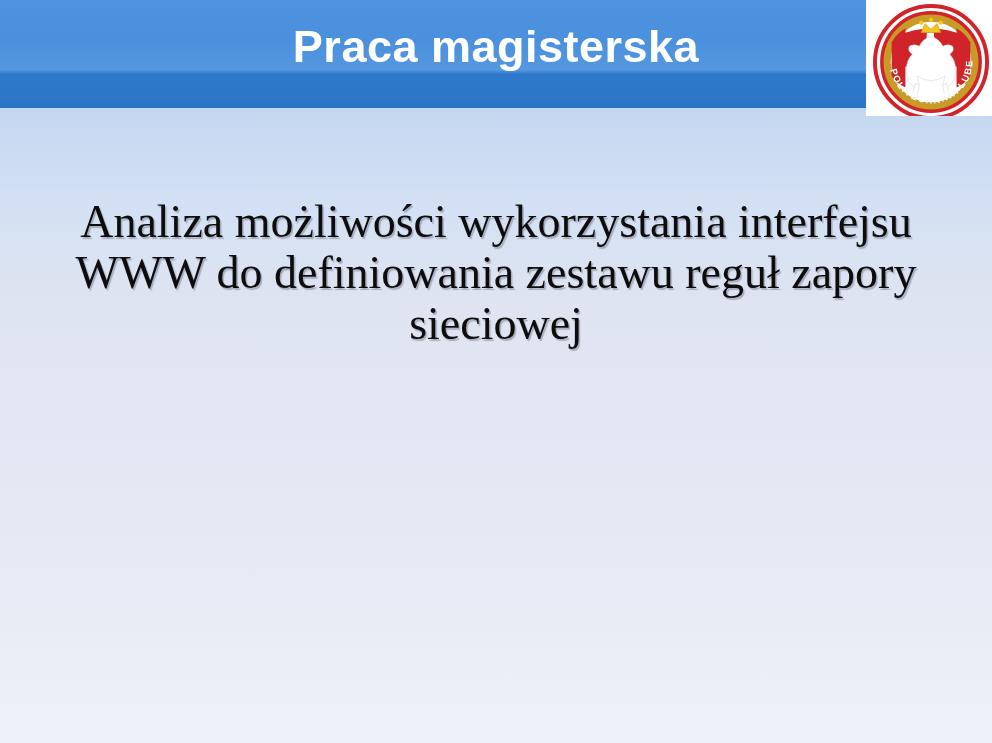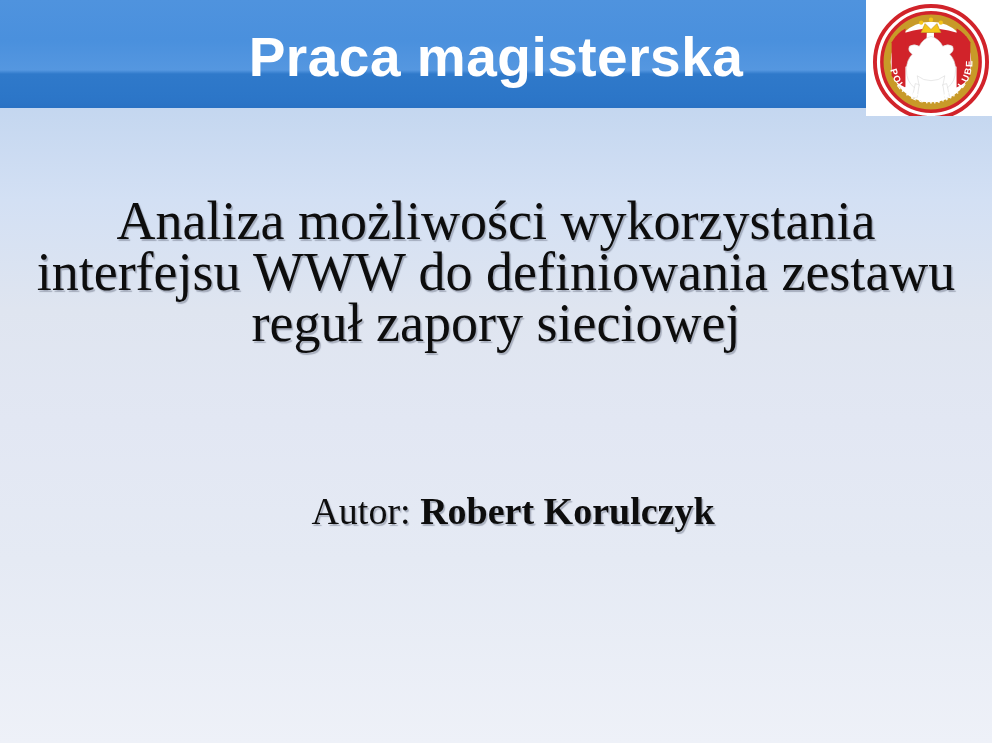--- a/index.html
+++ b/index.html
@@ -49,27 +49,27 @@
     left: 0;
     bottom: 0;
     width: 100%;
     height: 2px;
     background: #2a72c4;
   }
 
   .header-title {
     position: absolute;
     left: 0;
-    top: 30px;
+    top: 20px;
     width: 992px;
     text-align: center;
     color: #ffffff;
     font-family: "Liberation Sans", "DejaVu Sans", sans-serif;
     font-weight: bold;
-    font-size: 55px;
+    font-size: 45px;
     line-height: 54px;
     letter-spacing: 0.5px;
     white-space: nowrap;
   }
 
   
   .logo-plate {
     position: absolute;
     left: 866px;
     top: 0;
@@ -88,21 +88,21 @@
   }
 
   
   .thesis-title {
     position: absolute;
     left: 20px;
     top: 196px;
     width: 952px;
     text-align: center;
     color: #0d0d0d;
-    font-size: 54px;
+    font-size: 46px;
     line-height: 51px;
     text-shadow: 1.5px 1.5px 1px rgba(120,128,145,0.55);
   }
 
   .credits {
     position: absolute;
     left: 0;
     top: 488px;
     width: 992px;
     text-align: center;
@@ -173,19 +173,15 @@
         <textPath href="#ringPathLower" startOffset="6%">POLITECHNIKA LUBELSKA</textPath>
       </text>
 
       <circle cx="60" cy="60" r="50" fill="none" stroke="#d1232a" stroke-width="3.5"></circle>
     </svg>
   </div>
 
   <div class="thesis-title">Analiza możliwości wykorzystania interfejsu WWW do definiowania zestawu reguł zapory sieciowej</div>
 
   <div class="credits">
-    <div class="credit-line credit-author">
-      <span class="label">Autor:</span>
-      <span class="value">Robert Korulczyk</span>
-    </div>
   </div>
 
 </div>
 
 </body></html>

